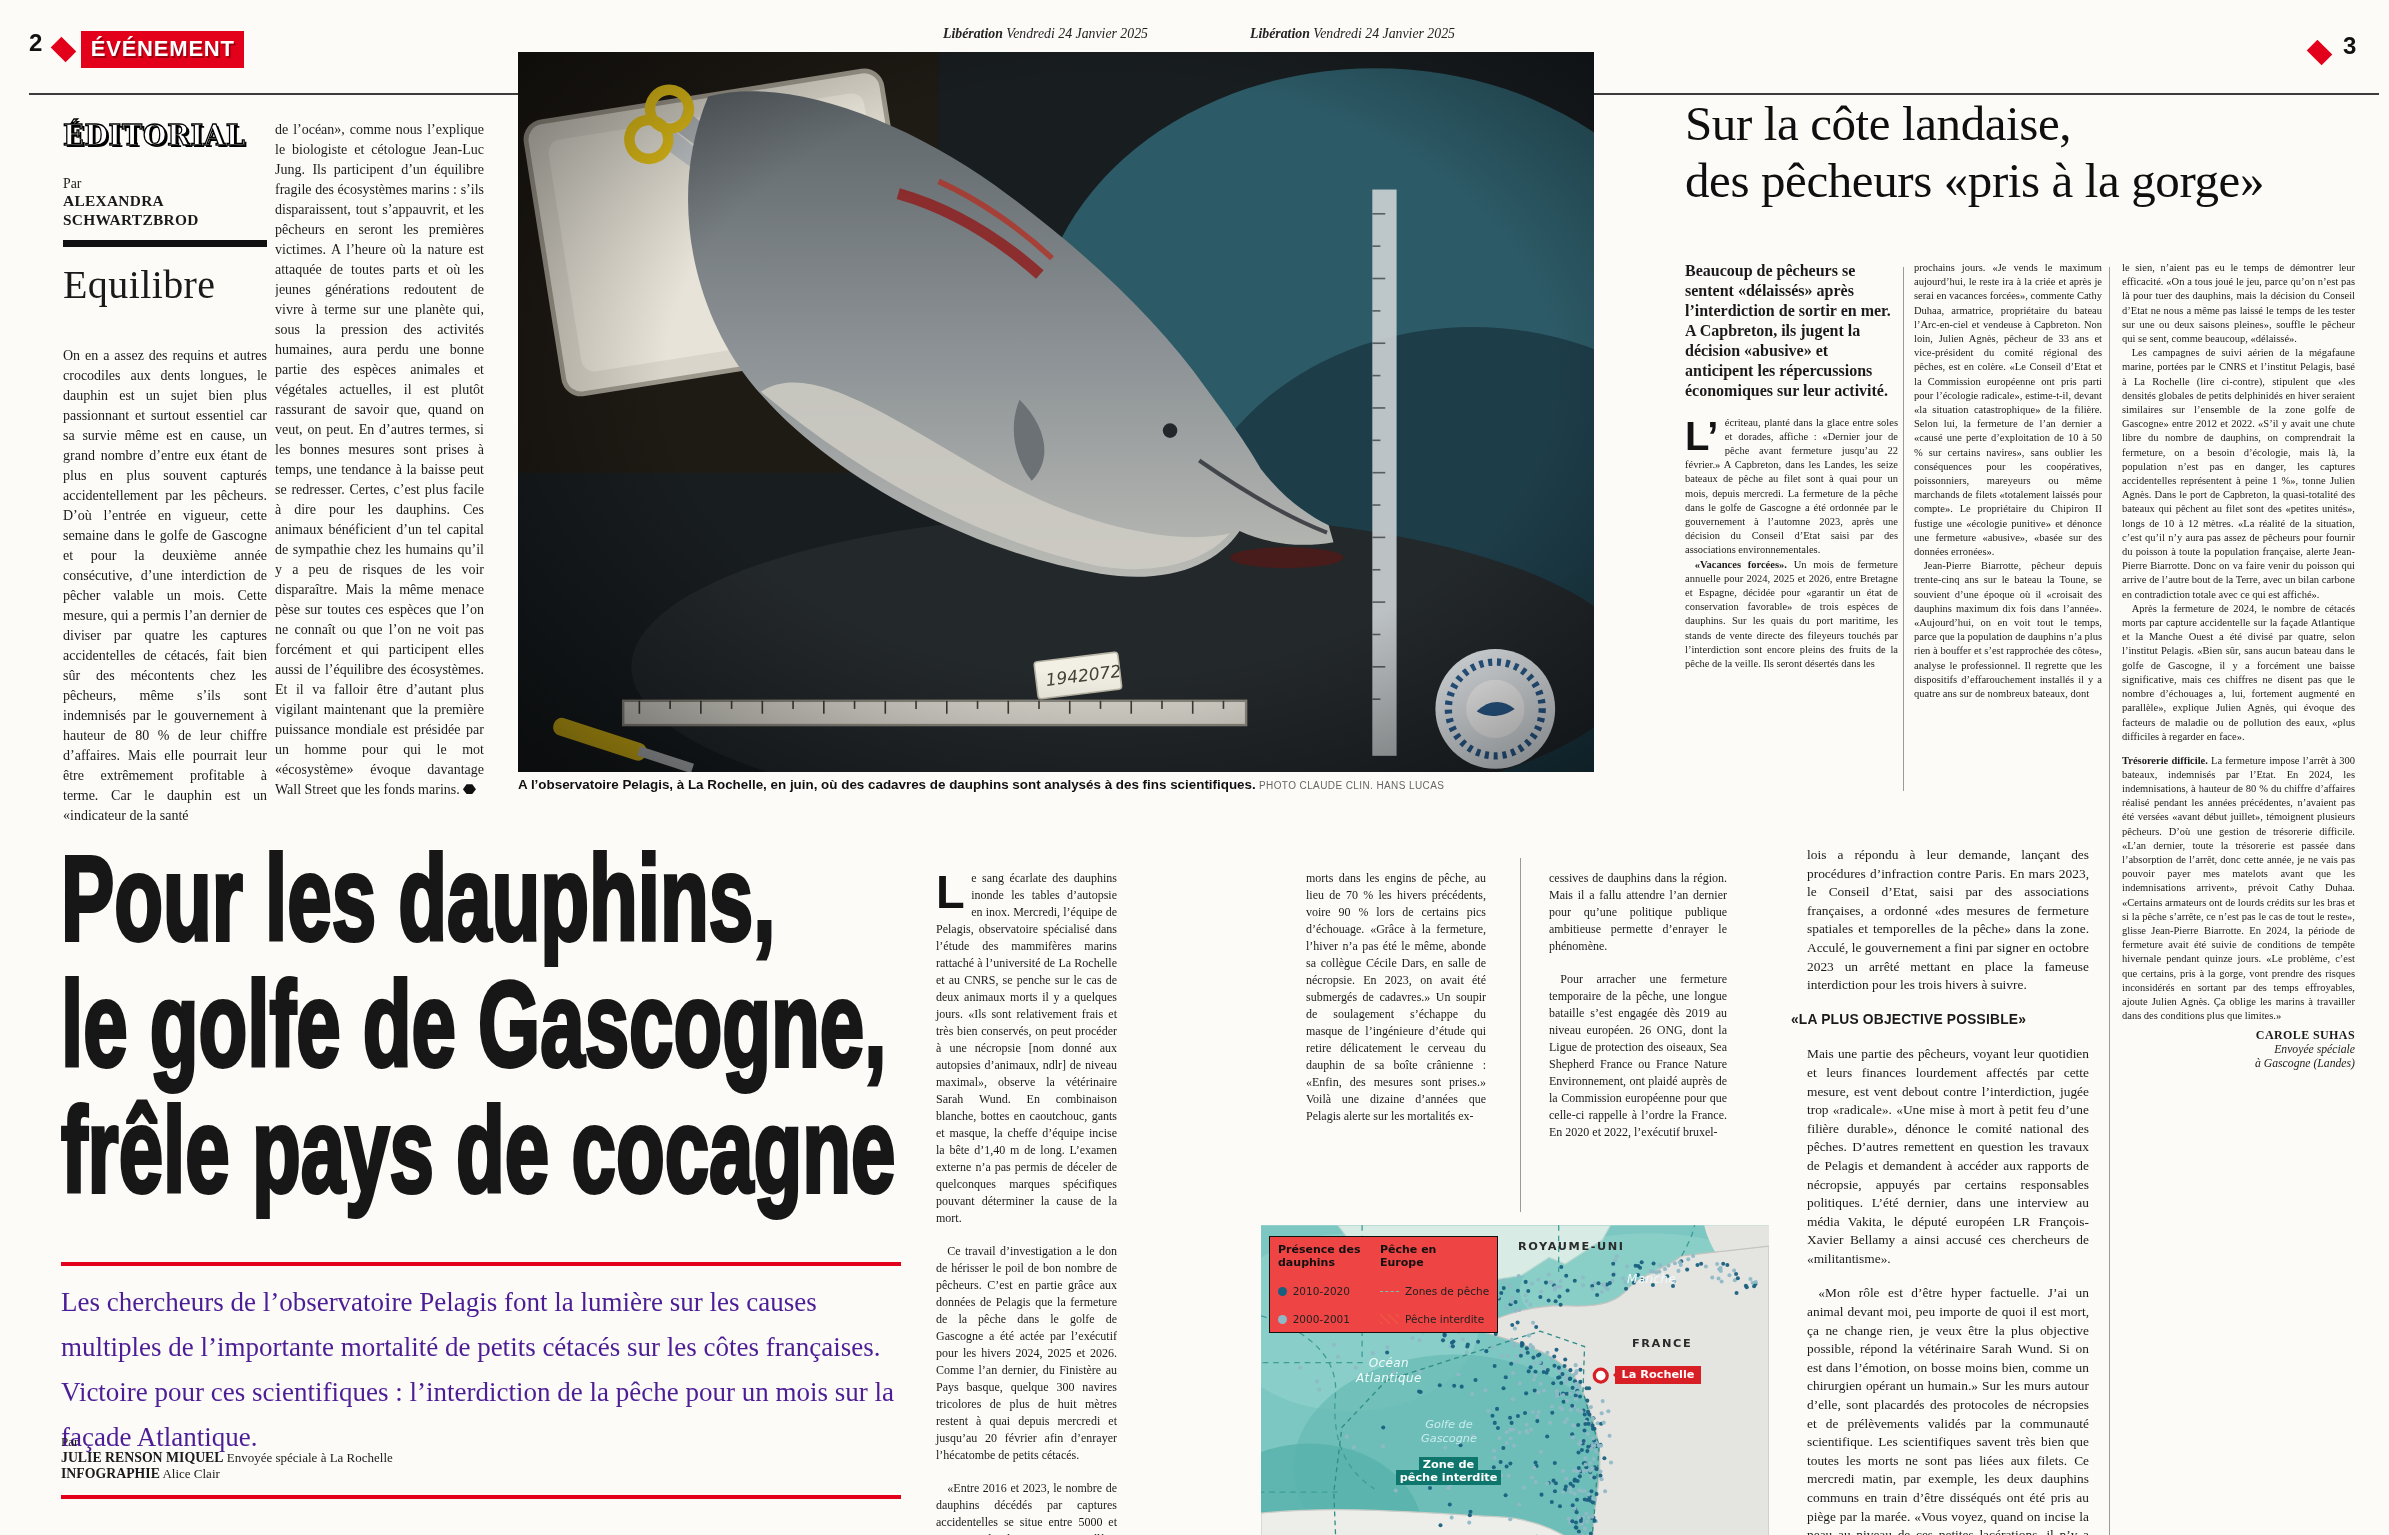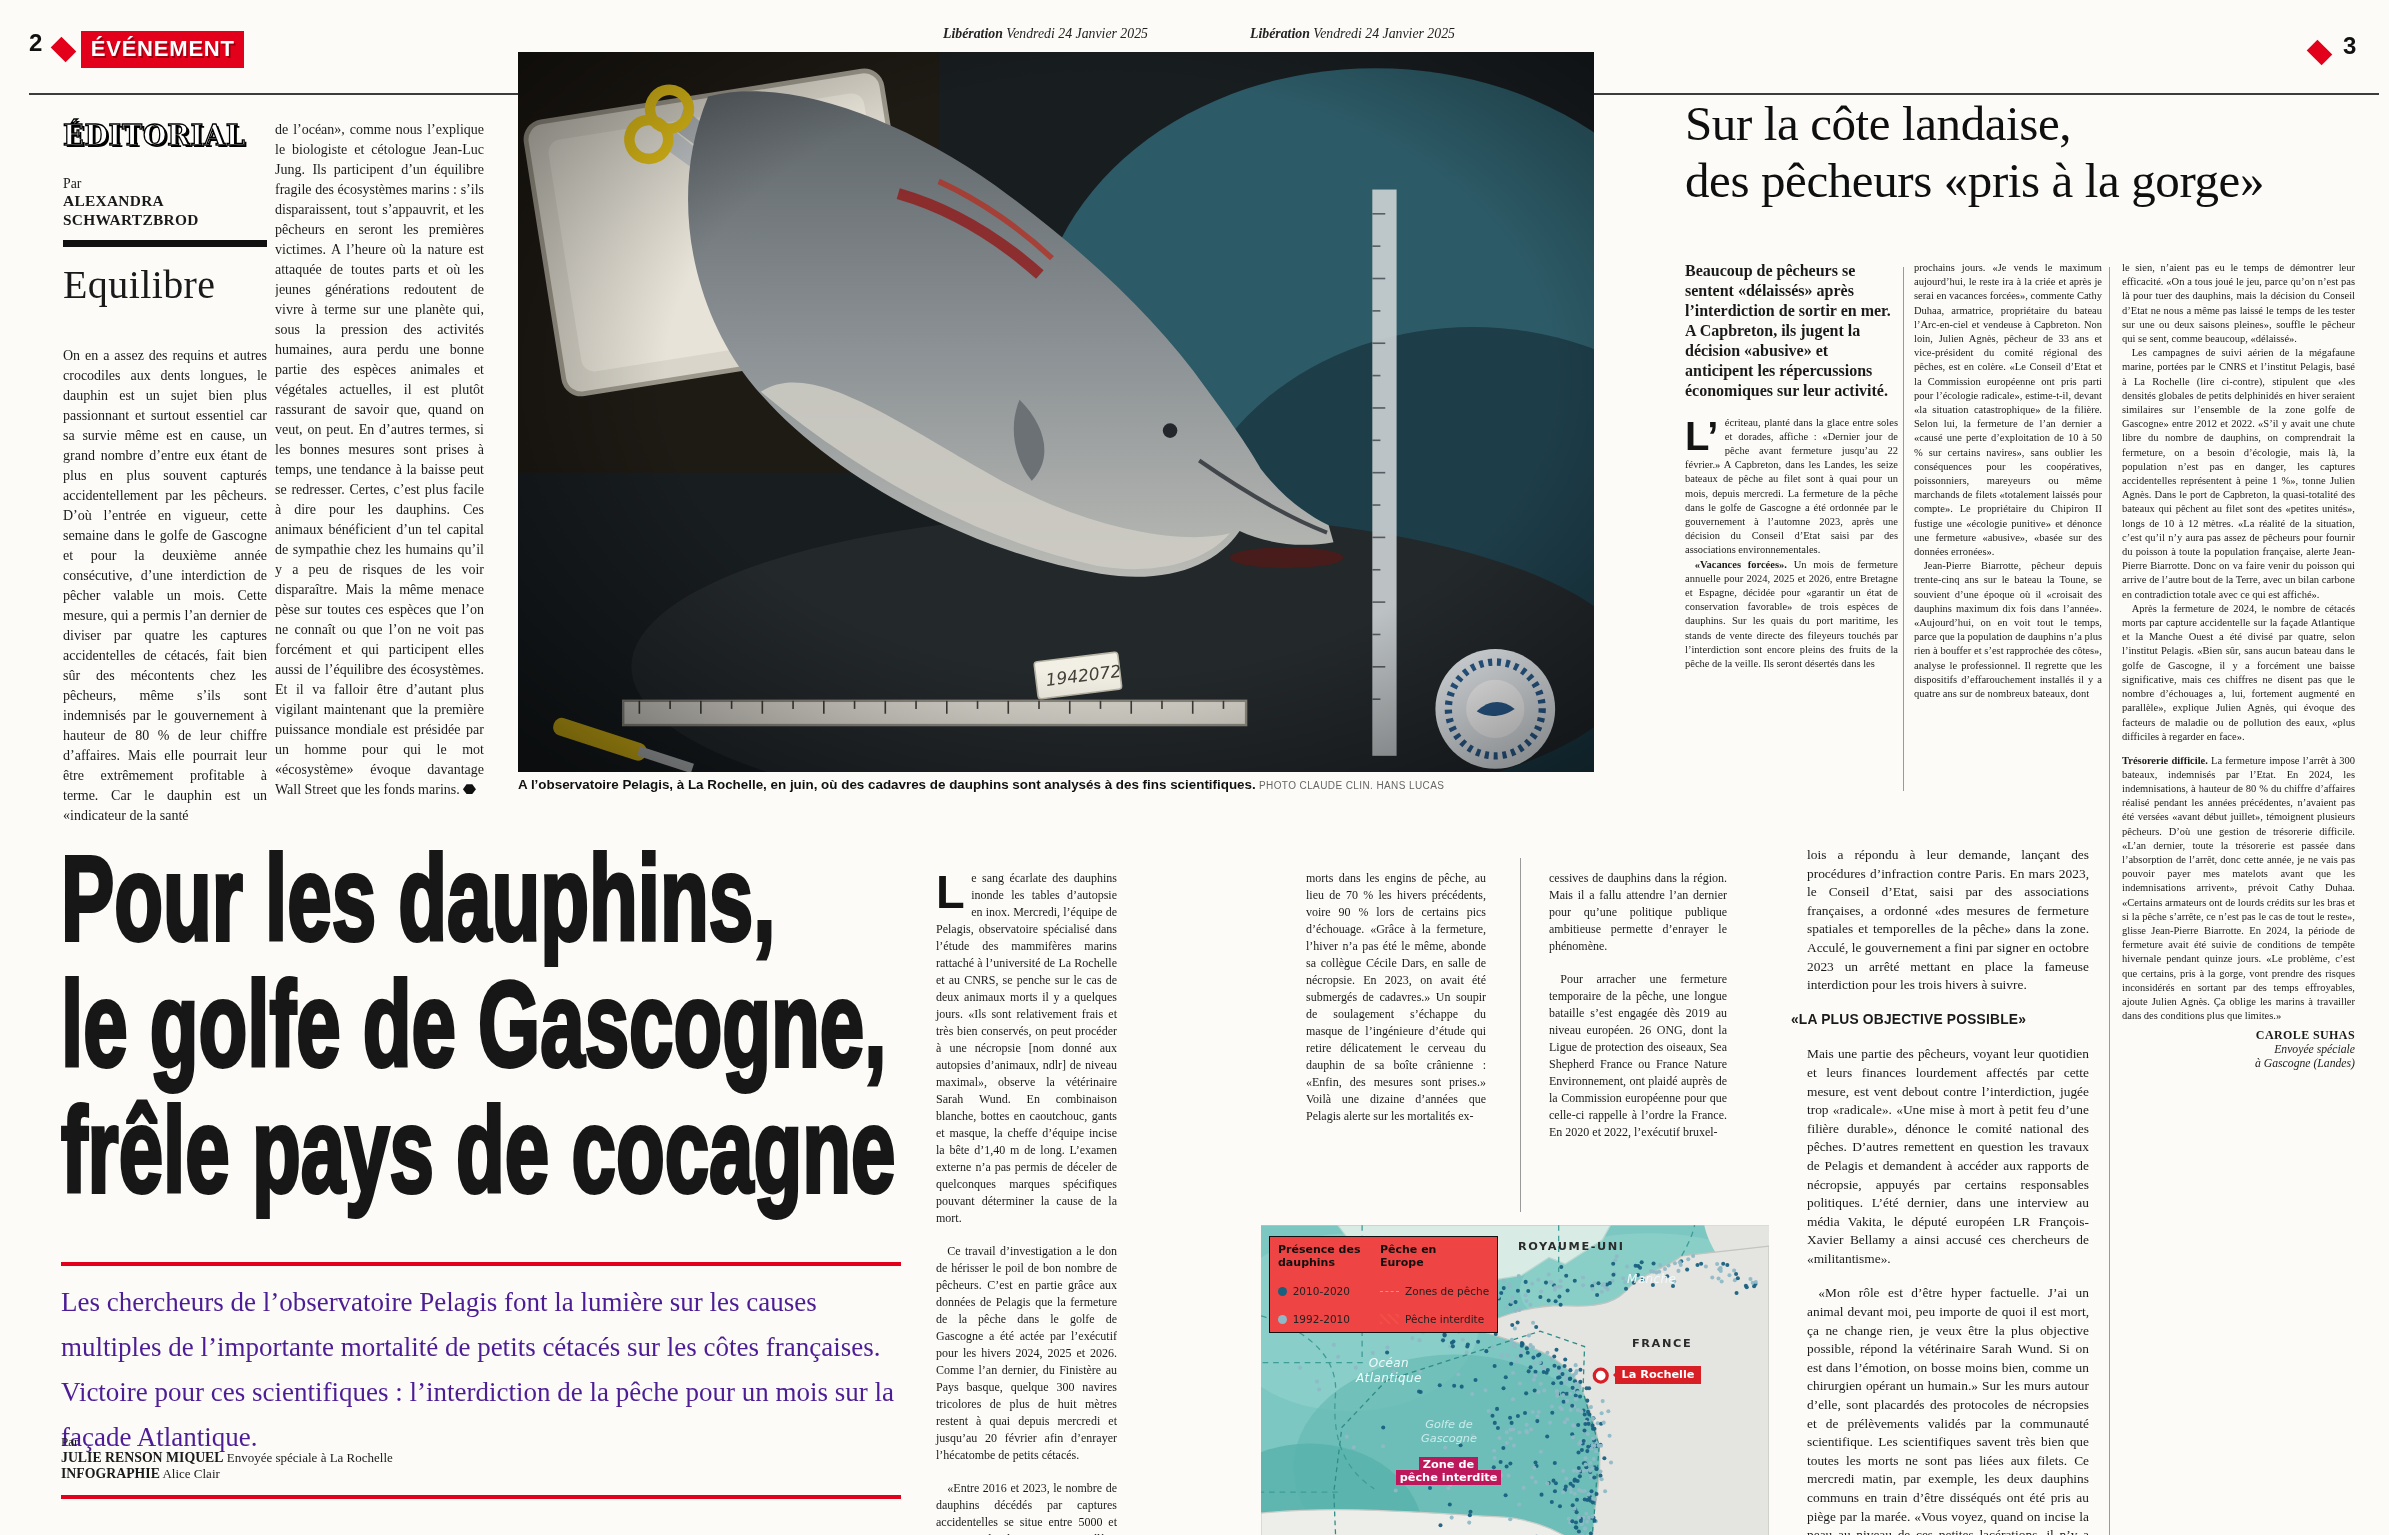--- a/index.html
+++ b/index.html
@@ -59,21 +59,21 @@
   .vrule{width:0.8px;background:#9a9a9a;}
 
   
   .map{overflow:hidden;font-family:"DejaVu Sans",sans-serif;}
   .map svg{position:absolute;left:0;top:0;}
   .map-label{position:absolute;pointer-events:none;}
   .lbl-country{font-weight:bold;font-size:11.3px;letter-spacing:1.6px;color:#2b2b2b;}
   .lbl-sea{font-style:italic;font-size:12px;color:#effafa;letter-spacing:0.4px;}
   .lbl-golfe{font-style:italic;font-size:11.3px;color:#c9ecec;text-align:center;line-height:13.8px;}
   .lbl-zone{font-weight:bold;font-size:11.3px;color:#fff;text-align:center;line-height:13px;}
-  .lbl-zone span{background:#be185d;padding:0.8px 4px;box-decoration-break:clone;}
+  .lbl-zone span{background:#0f766e;padding:0.8px 4px;box-decoration-break:clone;}
   .lbl-city{background:#d81f26;color:#fff;font-weight:bold;font-size:11.3px;padding:2.4px 6.5px;}
   .lbl-city:before{content:"";position:absolute;left:-5.7px;top:50%;margin-top:-4px;
       border:4px solid transparent;border-right-color:#d81f26;}
   .map-legend{position:absolute;background:#ef4444;border:1.3px solid #111;display:flex;gap:13px;
       padding:6.5px 8px;}
   .leg-title{font-weight:bold;font-size:11px;line-height:13px;color:#111;margin-bottom:4.9px;}
   .leg-row{display:flex;align-items:center;gap:5.7px;font-size:10.5px;color:#222;margin-top:16px;}
   .leg-dot{width:9px;height:9px;border-radius:50%;}
   .leg-dash{width:19.4px;height:0;border-top:1.6px dashed #79c1bb;}
   .leg-hatch{width:19.4px;height:9.7px;background:repeating-linear-gradient(45deg,#ef5044 0 2.4px,transparent 2.4px 5.7px);}
@@ -917,21 +917,21 @@
 
     <div class="map-legend" style="left:8px;top:10.5px;">
       <div class="leg-col">
         <div class="leg-title" style="width:89px;">Présence des dauphins</div>
         <div class="leg-row">
             <span class="leg-dot" style="background:#19607f;"></span>
             <span>2010-2020</span>
           </div>
         <div class="leg-row">
             <span class="leg-dot" style="background:#8fb9c6;"></span>
-            <span>1992-2010</span>
+            <span>2000-2001</span>
           </div>
       </div>
       <div class="leg-col">
         <div class="leg-title" style="width:89px;">Pêche en Europe</div>
         <div class="leg-row">
             <span class="leg-dash"></span>
             <span>Zones de pêche</span>
           </div>
         <div class="leg-row">
             <span class="leg-hatch"></span>

